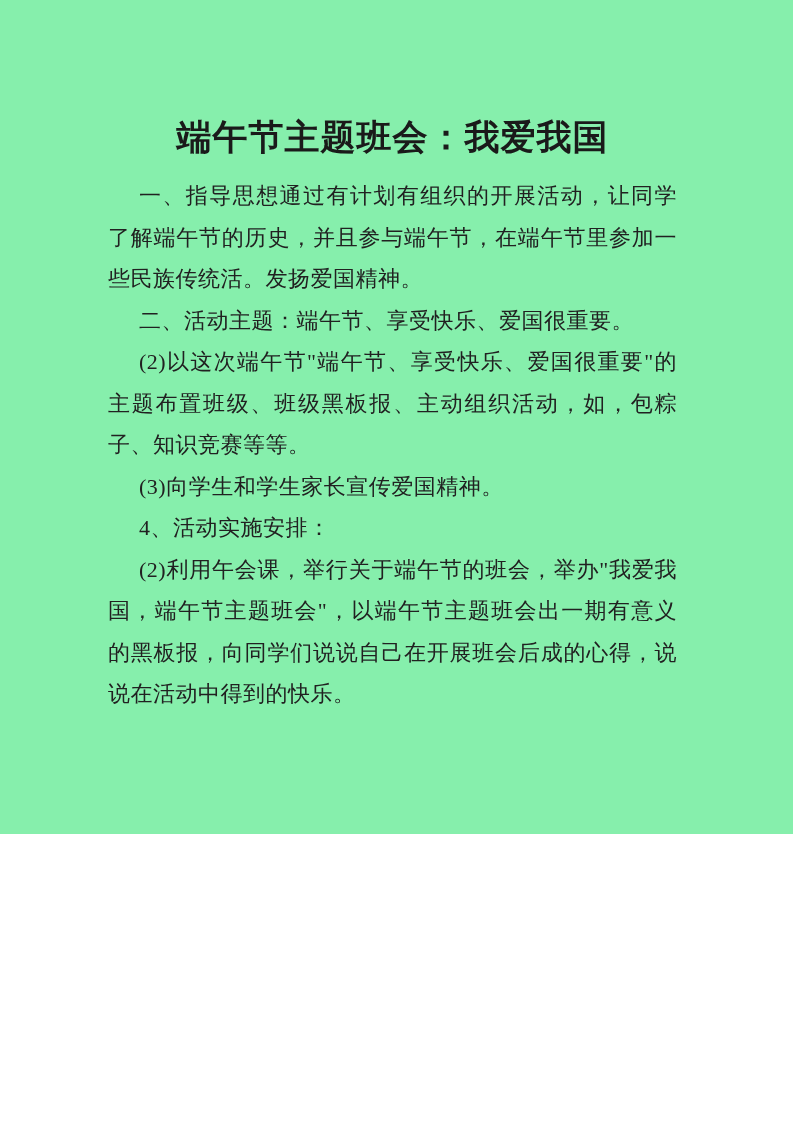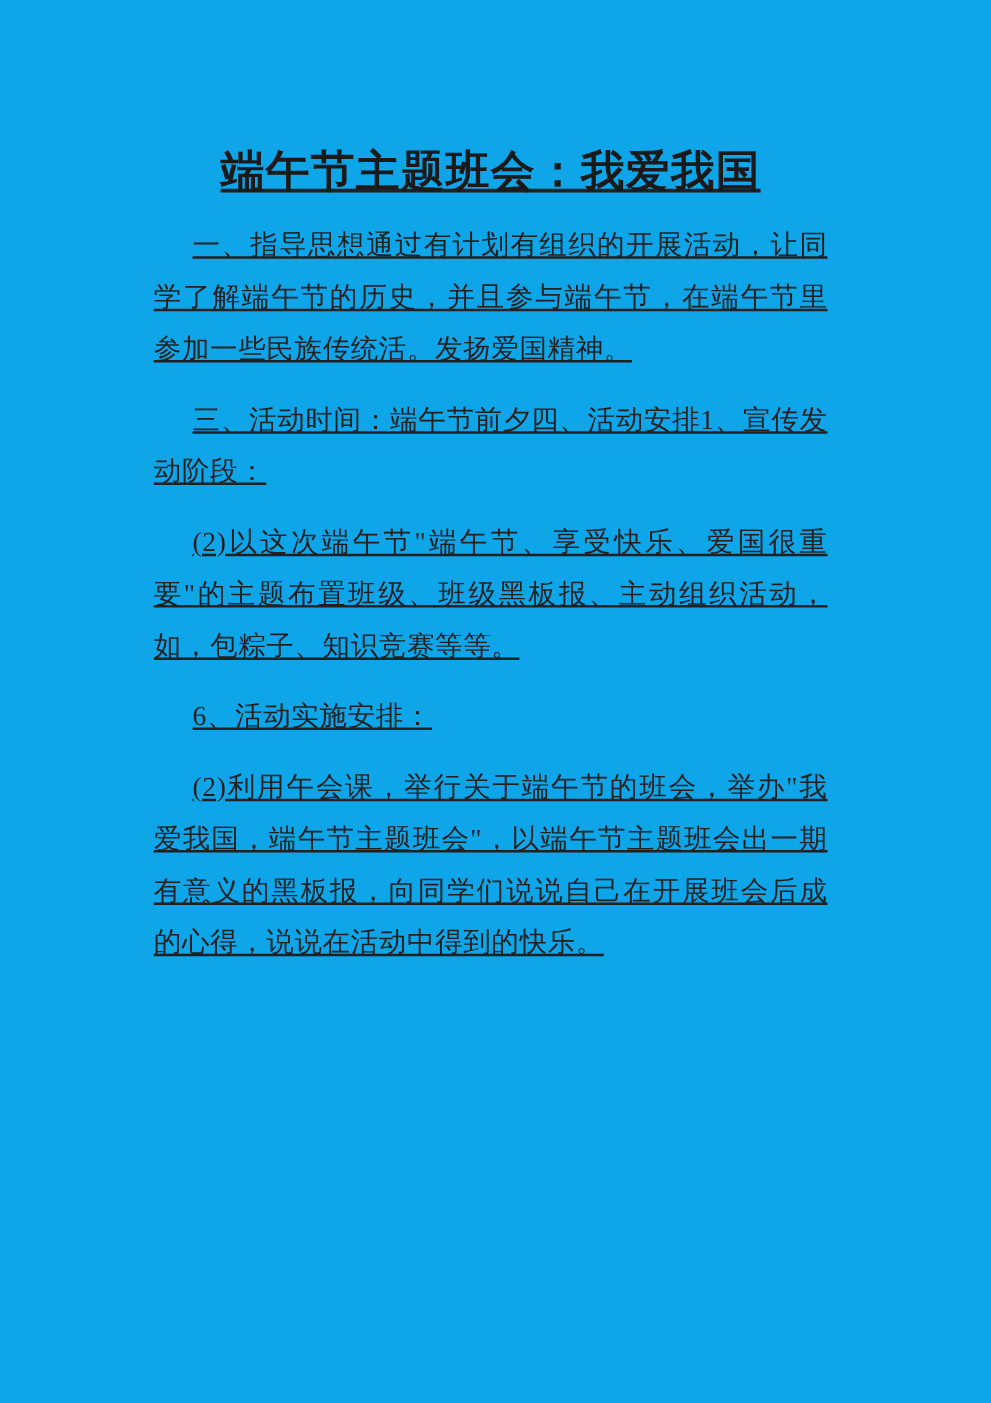--- a/index.html
+++ b/index.html
@@ -9,60 +9,60 @@
   }
   body {
     width: 793px;
     height: 1122px;
     overflow: hidden;
     font-family: "Liberation Serif", "DejaVu Serif", serif;
   }
   .page {
     box-sizing: border-box;
     width: 793px;
-    height: 1122px;
+    height: 834px;
     padding: 116px 116px 0 108px;
-    background: #0ea5e9;
+    background: #86efac;
     color: #212121;
-    text-decoration: underline;
   }
   .doc-title {
     margin: 0 0 15px 0;
     font-size: 35px;
     line-height: 44px;
     font-weight: 700;
     text-align: center;
     letter-spacing: 1px;
     color: #1a1a1a;
     white-space: nowrap;
   }
   .para {
-    margin: 15px;
+    margin: 0;
     font-size: 22px;
     line-height: 41.5px;
     text-align: justify;
     text-justify: inter-ideograph;
     text-indent: 31px;
     letter-spacing: 0.5px;
     color: #212121;
     word-break: break-all;
   }
 </style>
 </head>
 <body>
 
 <div class="page">
   <h1 class="doc-title">端午节主题班会：我爱我国</h1>
 
   <p class="para">一、指导思想通过有计划有组织的开展活动，让同学了解端午节的历史，并且参与端午节，在端午节里参加一些民族传统活。发扬爱国精神。</p>
 
+  <p class="para">二、活动主题：端午节、享受快乐、爱国很重要。</p>
 
-  <p class="para">三、活动时间：端午节前夕四、活动安排1、宣传发动阶段：</p>
 
 
   <p class="para">(2)以这次端午节"端午节、享受快乐、爱国很重要"的主题布置班级、班级黑板报、主动组织活动，如，包粽子、知识竞赛等等。</p>
 
+  <p class="para">(3)向学生和学生家长宣传爱国精神。</p>
 
-  <p class="para">6、活动实施安排：</p>
+  <p class="para">4、活动实施安排：</p>
 
 
   <p class="para">(2)利用午会课，举行关于端午节的班会，举办"我爱我国，端午节主题班会"，以端午节主题班会出一期有意义的黑板报，向同学们说说自己在开展班会后成的心得，说说在活动中得到的快乐。</p>
 </div>
 
 </body></html>

